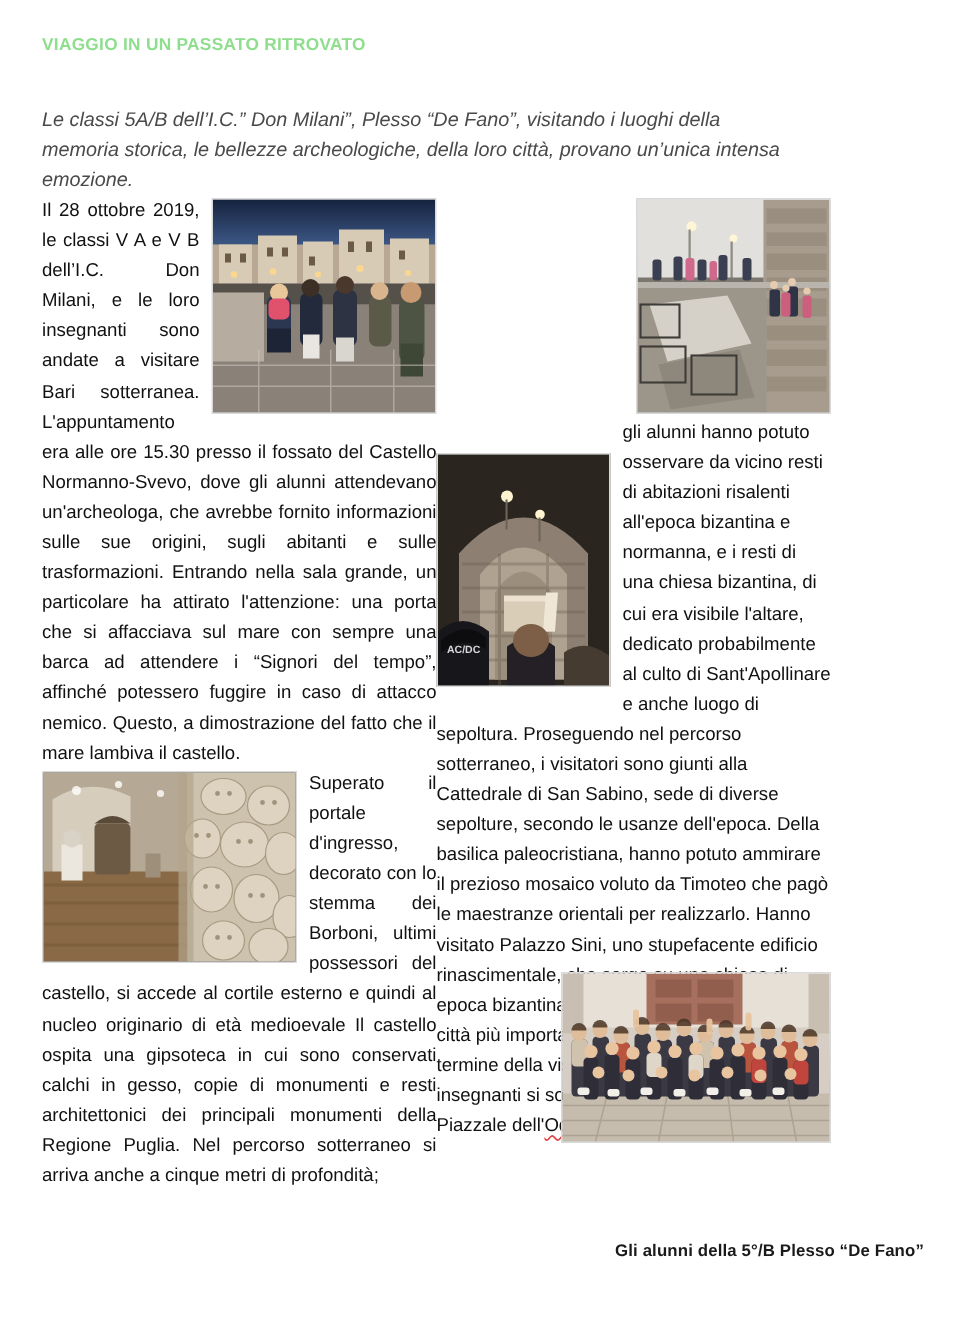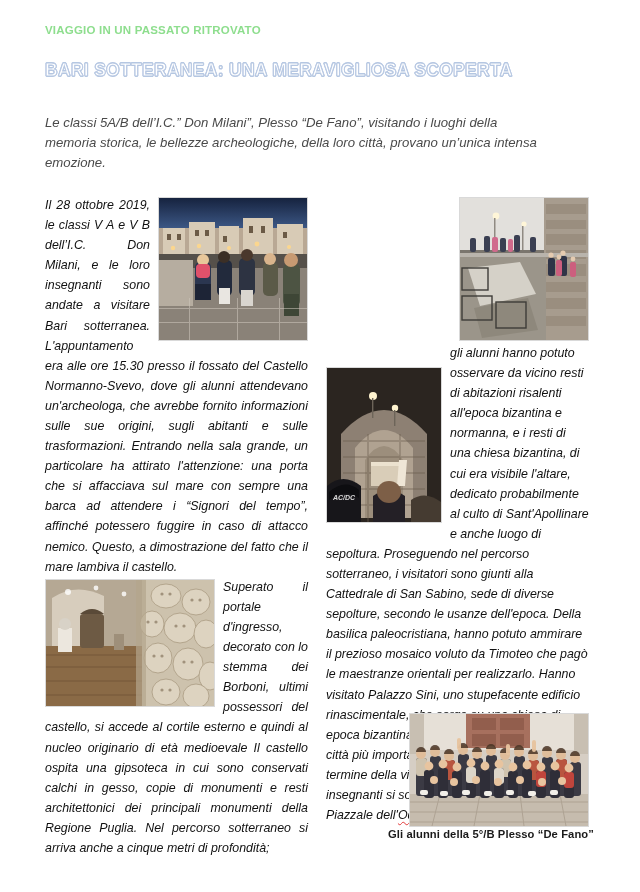--- a/index.html
+++ b/index.html
@@ -12,21 +12,21 @@
     height: 892px;
     font-family: "Liberation Sans", sans-serif;
     color: #1a1a1a;
     overflow: hidden;
   }
   .page {
     position: relative;
     width: 640px;
     height: 892px;
     box-sizing: border-box;
-    padding: 18px 44px 10px 45px;
+    padding: 18px 44px 10px 28px;
   }
 
   
   .kicker {
     font-size: 11.5px;
     font-weight: bold;
     letter-spacing: 0.2px;
     color: #8ede8e;
     margin: 6px 0 0 0;
     line-height: 1.2;
@@ -50,24 +50,21 @@
     font-style: italic;
     color: #4a4a4a;
     line-height: 1.52;
     margin: 32px 0 0 0;
     width: 500px;
   }
 
   
   .columns {
     position: relative;
-    margin-top: 22px;
     display: flex;
-    gap: 18px;
-    font-style: italic;
   }
   .col {
     width: 263px;
     font-size: 12.4px;
     line-height: 1.62;
     color: #111111;
   }
   .col.left  { text-align: justify; text-justify: inter-word; }
   .col.right { text-align: left; }
   .col p { margin: 0; }
@@ -92,21 +89,21 @@
   .ph-crypt    { width: 114px; height: 154px; background:
                  linear-gradient(#3a3530 0%, #7a6f63 25%, #b4a housing 0%); }
   .ph-gipso    { width: 168px; height: 126px; background:
                  linear-gradient(#cfc6b7 0%, #b9ae9c 35%, #8f8madrid 0%); }
   .ph-group    { width: 178px; height: 112px; background:
                  linear-gradient(#e3ddd6 0%, #b6a89c 40%, #7e7268 70%, #9a8f84 100%); }
 
   
   .caption {
     position: absolute;
-    left: 388px;
+    left: 410px;
     top: 828px;
     font-size: 11.2px;
     font-weight: bold;
     color: #1a1a1a;
     letter-spacing: 0.1px;
   }
 
   
   .squiggle {
     text-decoration: underline;
@@ -117,21 +114,20 @@
   }
   .clear { clear: both; }
 </style>
 </head>
 <body>
 
 <div class="page">
 
   <h3 class="kicker">VIAGGIO IN UN PASSATO RITROVATO</h3>
 
-  <h1 class="outline-title">BARI SOTTERANEA: UNA MERAVIGLIOSA SCOPERTA</h1>
 
   <p class="subtitle">Le classi 5A/B dell’I.C.” Don Milani”, Plesso “De Fano”, visitando i luoghi della memoria storica, le bellezze archeologiche, della loro città, provano un’unica intensa emozione.</p>
 
   <div class="columns">
 
     <div class="col left">
 
       <div class="photo fr ph-sea">
         <svg width="148" height="142" viewBox="0 0 148 142" preserveAspectRatio="none">
           <defs>

